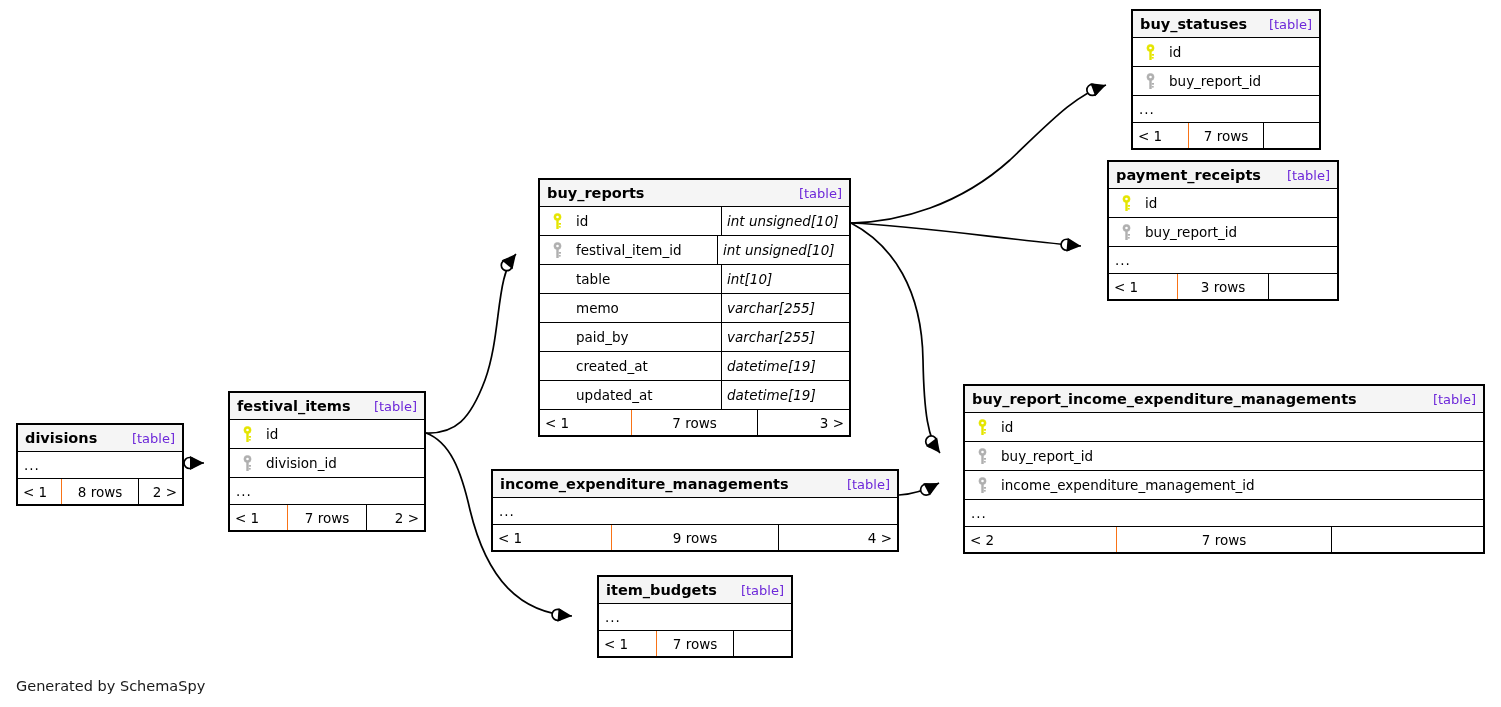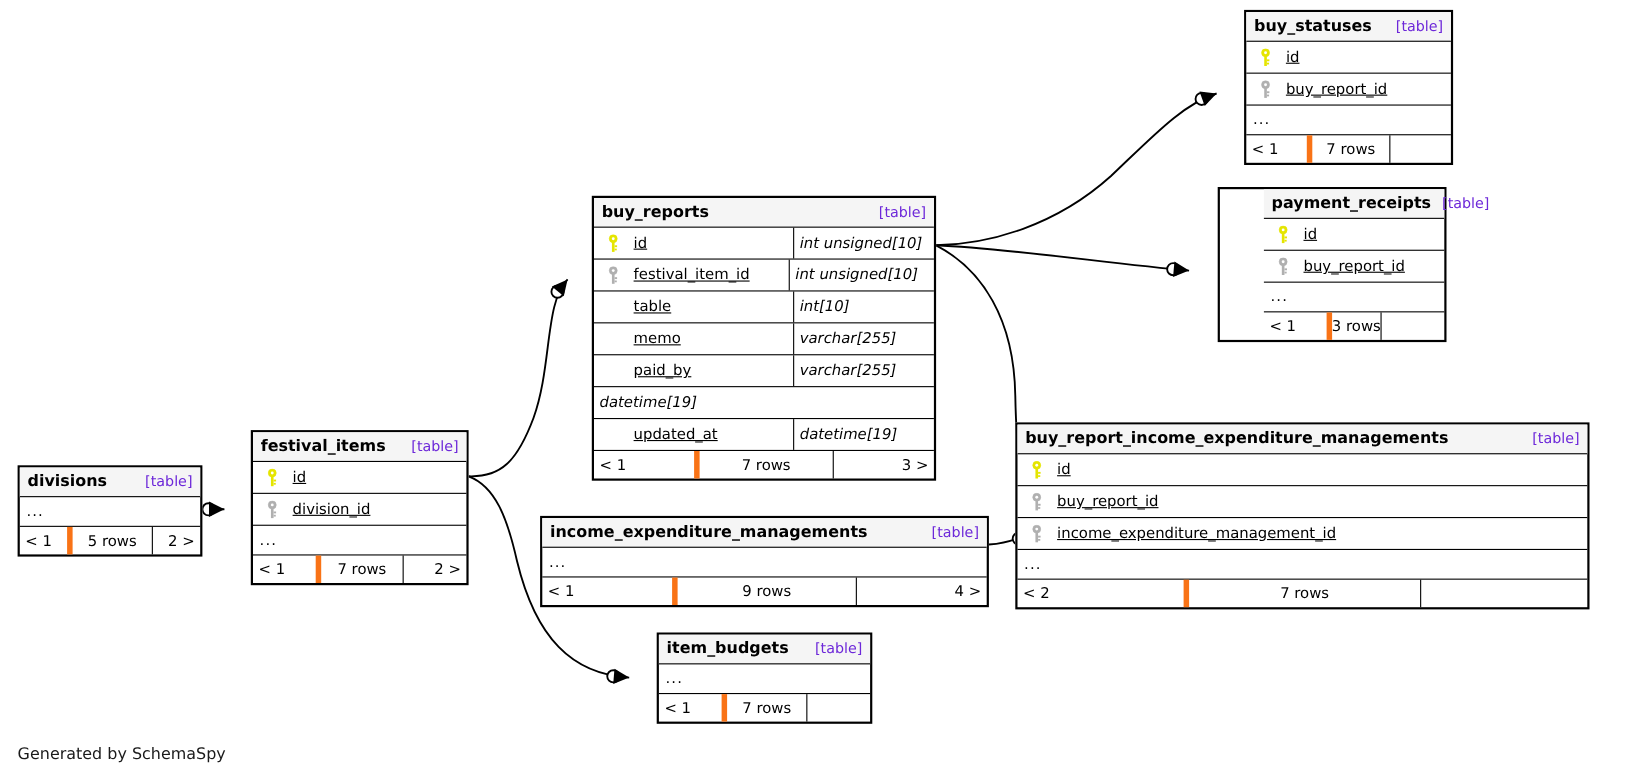--- a/index.html
+++ b/index.html
@@ -88,21 +88,20 @@
     flex: 0 0 22px;
     display: flex;
     align-items: center;
     justify-content: center;
   }
   .col-label {
     font-size: 13.5px;
     color: #000000;
     white-space: nowrap;
     padding-left: 8px;
-    text-decoration: underline;
   }
   .ellipsis-row {
     display: flex;
     align-items: center;
     border-bottom: 1px solid #000000;
     height: 27px;
     padding-left: 6px;
     box-sizing: border-box;
     font-size: 13.5px;
     color: #000000;
@@ -116,21 +115,21 @@
   }
   .fcell {
     font-size: 13.5px;
     color: #000000;
     display: flex;
     align-items: center;
     white-space: nowrap;
     box-sizing: border-box;
   }
   .fcell.l { justify-content: flex-start; padding-left: 5px; }
-  .fcell.c { justify-content: center; border-left: 5px solid #f97316; border-right: 1px solid #000000; }
+  .fcell.c { justify-content: center; border-left: 1px solid #f97316; border-right: 1px solid #000000; }
   .fcell.r { justify-content: flex-end; padding-right: 5px; }
   .credit {
     position: absolute;
     font-size: 14.5px;
     color: #1a1a1a;
     white-space: nowrap;
   }
 </style>
 </head>
 <body>
@@ -209,21 +208,21 @@
             <span class="col-label">buy_report_id</span>
           </div>
         </div>
         <div class="ellipsis-row">...</div>
         <div class="footer-row">
           <span class="fcell l" style="width:55px">&lt; 1</span>
           <span class="fcell c" style="flex:1 1 auto">7 rows</span>
           <span class="fcell r" style="width:55px"></span>
         </div>
       </div>
-      <div class="table-box" style="left: 1107px; top: 170px; width: 208px; padding-left: 40px;">
+      <div class="table-box" style="left: 1107px; top: 160px; width: 232px;">
         <div class="tbl-header">
           <span class="tbl-name">payment_receipts</span>
           <span class="tbl-tag">[table]</span>
         </div>
         <div class="col-row">
           <div class="col-left">
             <span class="keyslot">
               <svg width="11" height="17" viewBox="0 0 11 17">
                 <circle cx="5.5" cy="4" r="3.6" fill="#e5e500" stroke="#e5e500" stroke-width="0.6"></circle>
                 <circle cx="5.5" cy="4" r="1.3" fill="#ffffff"></circle>
@@ -306,36 +305,40 @@
           <div class="col-type">varchar[255]</div>
         </div>
         <div class="col-row">
           <div class="col-left has-type" style="width:182px">
             <span class="keyslot"></span>
             <span class="col-label">paid_by</span>
           </div>
           <div class="col-type">varchar[255]</div>
         </div>
         <div class="col-row">
+          <div class="col-left has-type" style="width:182px">
+            <span class="keyslot"></span>
+            <span class="col-label">created_at</span>
+          </div>
           <div class="col-type">datetime[19]</div>
         </div>
         <div class="col-row">
           <div class="col-left has-type" style="width:182px">
             <span class="keyslot"></span>
             <span class="col-label">updated_at</span>
           </div>
           <div class="col-type">datetime[19]</div>
         </div>
         <div class="footer-row">
           <span class="fcell l" style="width:91px">&lt; 1</span>
           <span class="fcell c" style="flex:1 1 auto">7 rows</span>
           <span class="fcell r" style="width:91px">3 &gt;</span>
         </div>
       </div>
-      <div class="table-box" style="left: 923px; top: 384px; width: 522px;">
+      <div class="table-box" style="left: 963px; top: 384px; width: 522px;">
         <div class="tbl-header">
           <span class="tbl-name">buy_report_income_expenditure_managements</span>
           <span class="tbl-tag">[table]</span>
         </div>
         <div class="col-row">
           <div class="col-left">
             <span class="keyslot">
               <svg width="11" height="17" viewBox="0 0 11 17">
                 <circle cx="5.5" cy="4" r="3.6" fill="#e5e500" stroke="#e5e500" stroke-width="0.6"></circle>
                 <circle cx="5.5" cy="4" r="1.3" fill="#ffffff"></circle>
@@ -435,21 +438,21 @@
         </div>
       </div>
       <div class="table-box" style="left: 16px; top: 423px; width: 168px;">
         <div class="tbl-header">
           <span class="tbl-name">divisions</span>
           <span class="tbl-tag">[table]</span>
         </div>
         <div class="ellipsis-row">...</div>
         <div class="footer-row">
           <span class="fcell l" style="width:43px">&lt; 1</span>
-          <span class="fcell c" style="flex:1 1 auto">5 rows</span>
+          <span class="fcell c" style="flex:1 1 auto">8 rows</span>
           <span class="fcell r" style="width:43px">2 &gt;</span>
         </div>
       </div>
       <div class="table-box" style="left: 597px; top: 575px; width: 196px;">
         <div class="tbl-header">
           <span class="tbl-name">item_budgets</span>
           <span class="tbl-tag">[table]</span>
         </div>
         <div class="ellipsis-row">...</div>
         <div class="footer-row">

